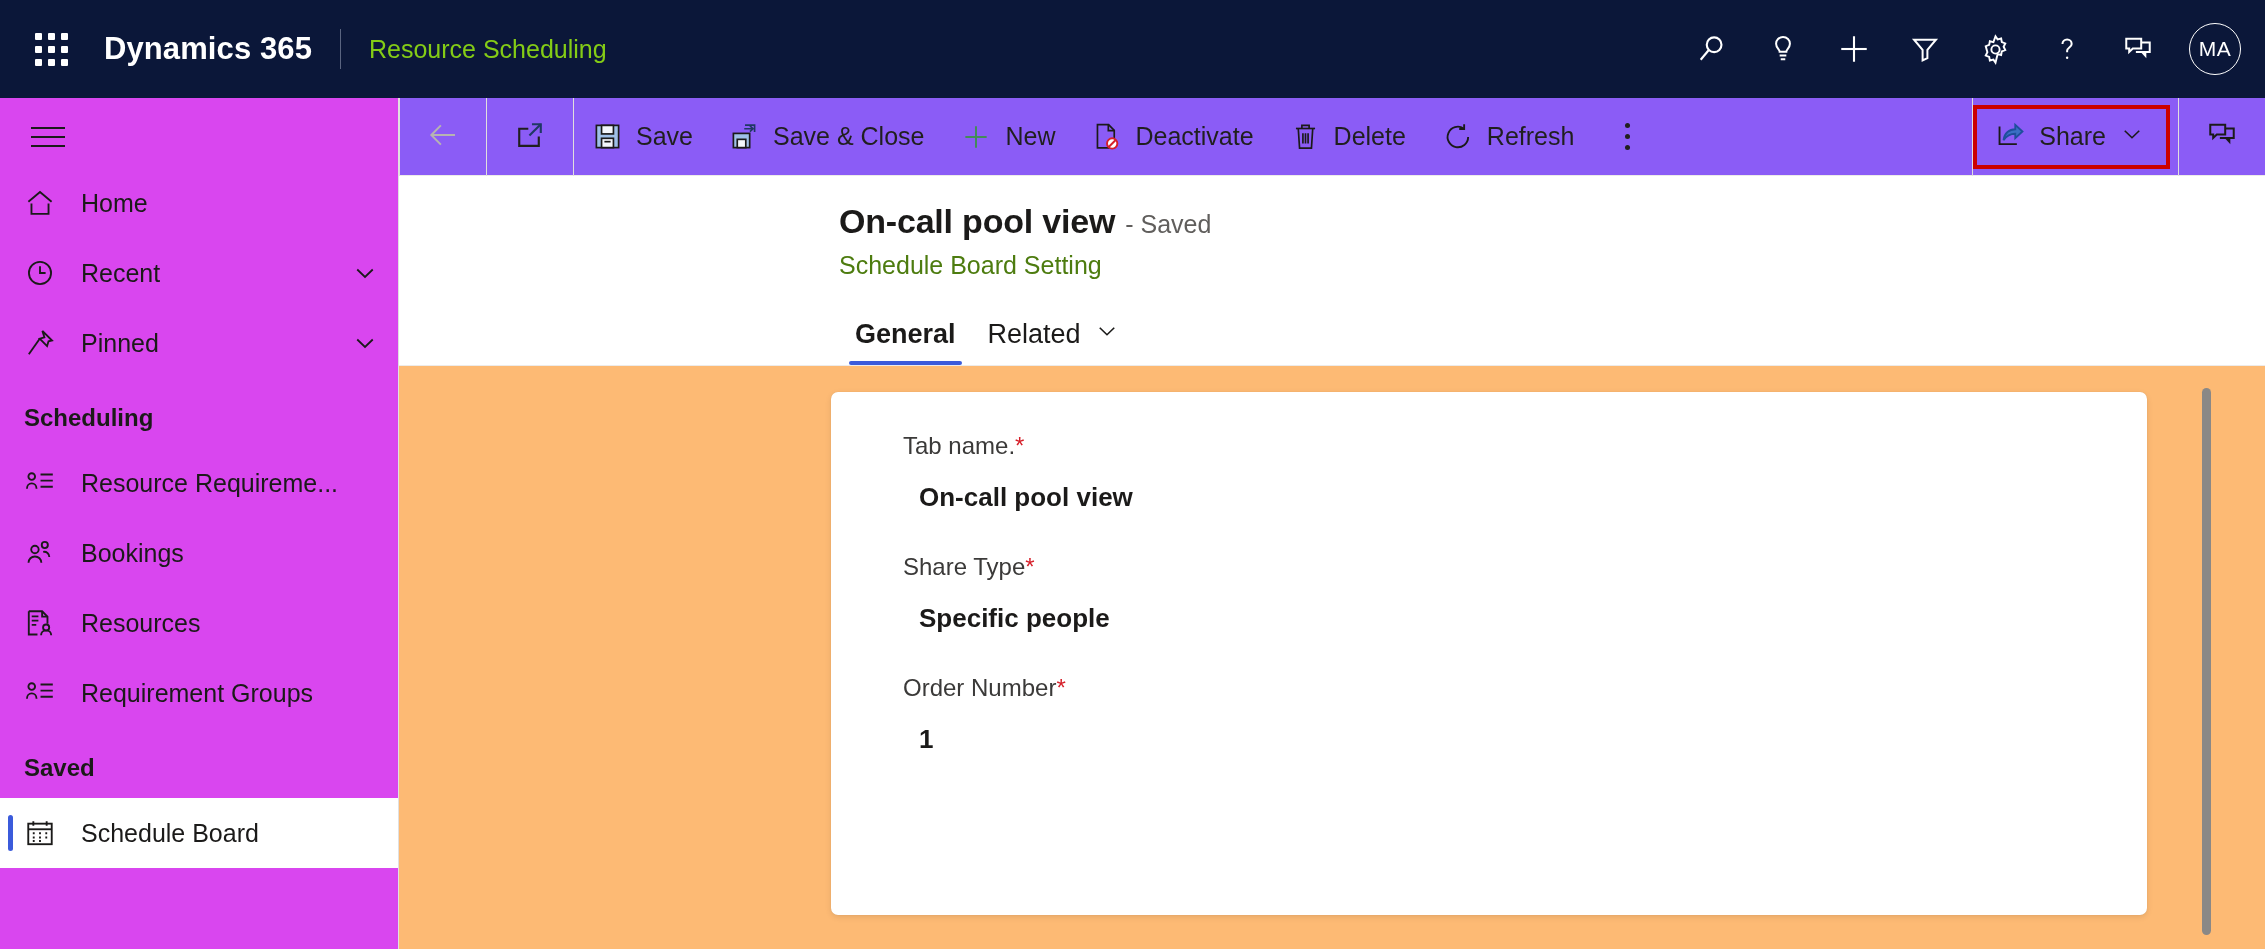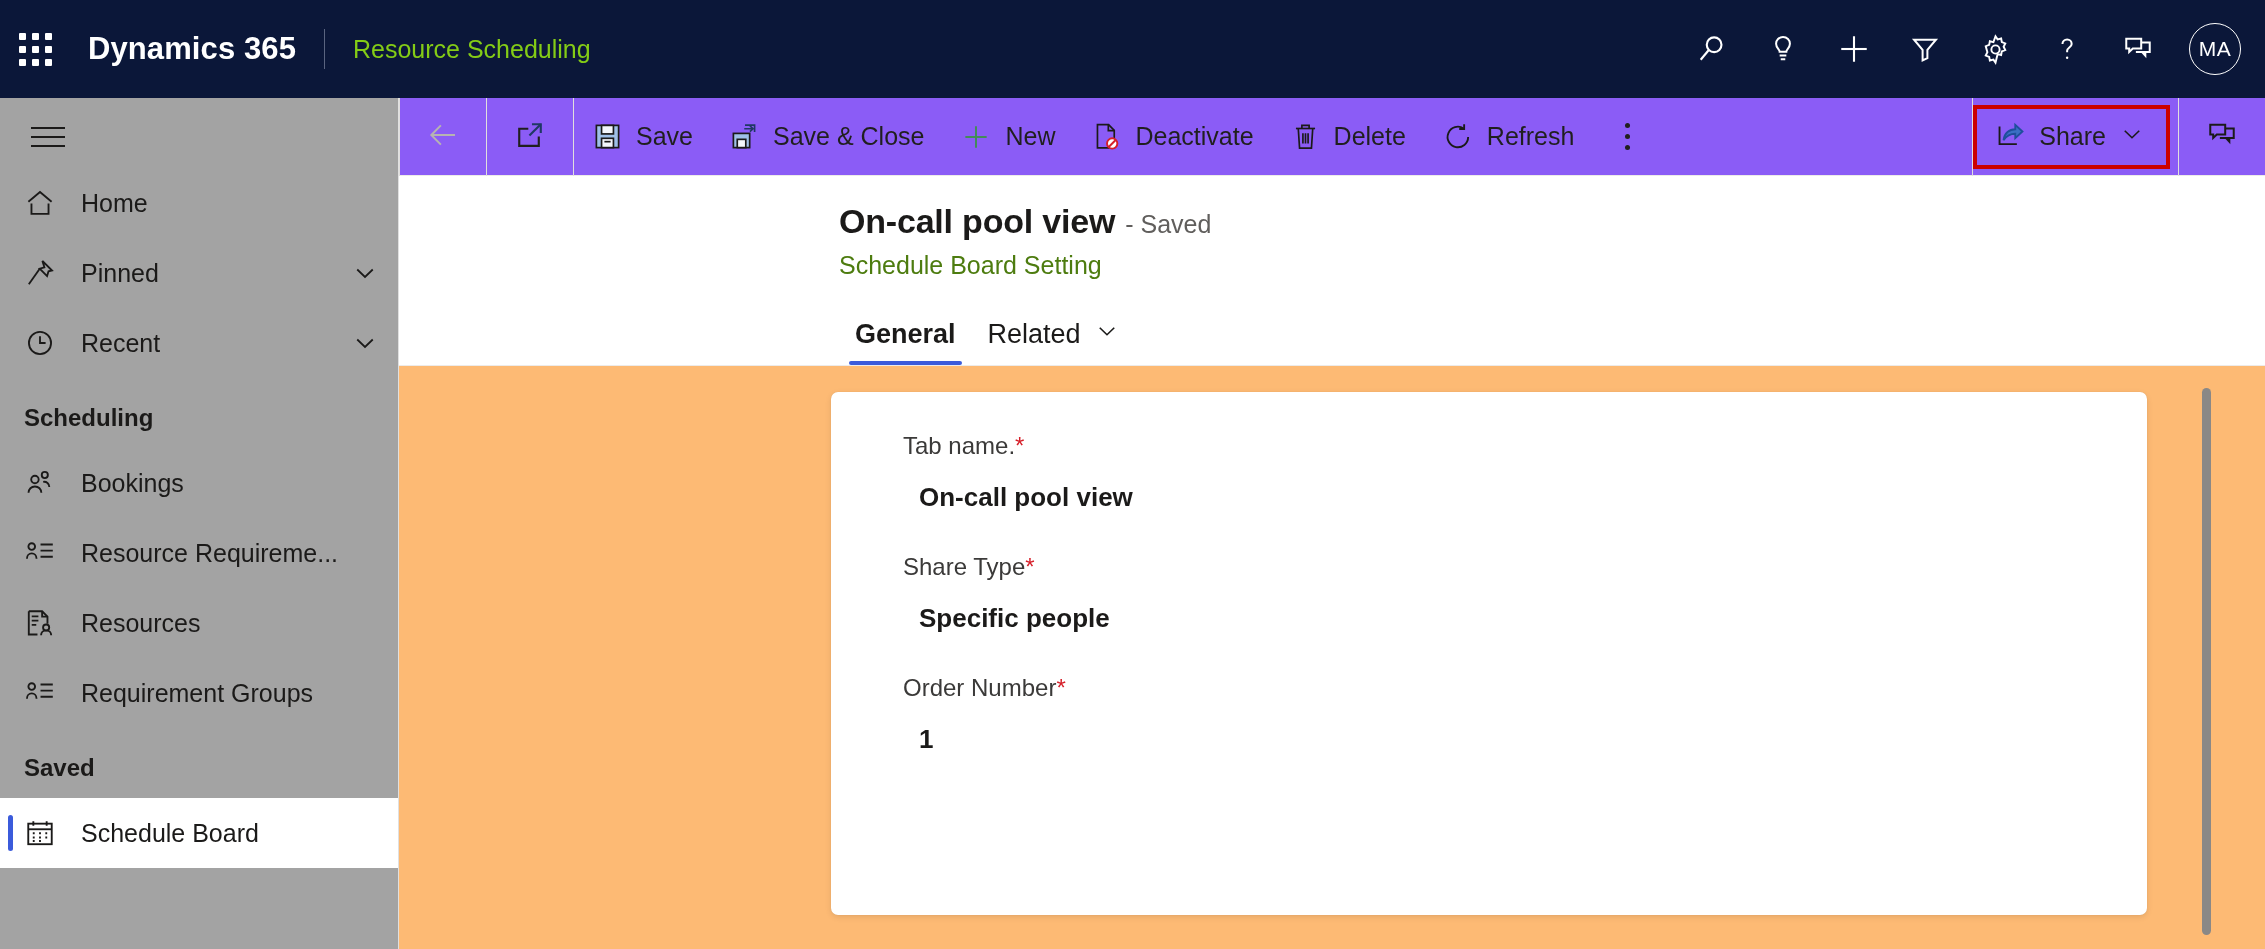--- a/index.html
+++ b/index.html
@@ -9,21 +9,21 @@
     background:#faf9f8;
     -webkit-font-smoothing:antialiased;
   }
 
   
   .appbar {
     height:98px;
     background:#0b1739;
     display:flex;
     align-items:center;
-    padding:0 18px 0 6px;
+    padding:0 18px 0 22px;
     position:relative;
   }
   .waffle {
     width:58px; height:58px;
     display:flex; align-items:center; justify-content:center;
     cursor:pointer; flex:0 0 auto;
   }
   .waffle-grid {
     display:grid;
     grid-template-columns:repeat(3,7px);
@@ -55,21 +55,21 @@
     font-size:21px; font-weight:400; margin-left:14px; margin-right:6px;
     cursor:pointer; letter-spacing:.4px;
   }
 
   
   .shell { display:flex; height:851px; }
 
   
   .sidenav {
     width:399px; flex:0 0 399px;
-    background:#a3a3a3;
+    background:#d946ef;
     padding-top:8px;
     position:relative;
     border-right:1px solid #e0e0e0;
   }
   .hamburger {
     width:64px; height:62px; margin-left:16px;
     display:flex; align-items:center; justify-content:center;
     cursor:pointer;
   }
   .hamburger span {
@@ -312,70 +312,70 @@
           <path d="M3.3 11.1 12 3.8l8.7 7.3"></path>
             <path d="M5.6 12.4v7.8h12.8v-7.8"></path>
         </svg>
       </span>
       <span class="nav-label">Home</span>
     </div>
 
     <div class="nav-item">
       <span class="nav-ico">
         <svg width="32" height="32" viewBox="0 0 24 24" fill="none" stroke="#1b1a19" stroke-width="1.4">
+          <circle cx="12" cy="12" r="8.3"></circle>
+            <path d="M12 6.9V12h4.2"></path>
+        </svg>
+      </span>
+      <span class="nav-label">Recent</span>
+      <span class="chev">
+        <svg width="30" height="30" viewBox="0 0 24 24" fill="none" stroke="#1b1a19" stroke-width="1.4">
+          <path d="M5.8 9.2 12 15.2l6.2-6"></path>
+        </svg>
+      </span>
+    </div>
+
+    <div class="nav-item">
+      <span class="nav-ico">
+        <svg width="32" height="32" viewBox="0 0 24 24" fill="none" stroke="#1b1a19" stroke-width="1.4">
           <path d="M13.8 2.9 21 10.1l-2.6.6-1.1 3.6-5.5-5.5 3.5-1.1z"></path>
           <path d="M11.8 8.8 3.6 20.4"></path>
         </svg>
       </span>
       <span class="nav-label">Pinned</span>
       <span class="chev">
         <svg width="30" height="30" viewBox="0 0 24 24" fill="none" stroke="#1b1a19" stroke-width="1.4">
           <path d="M5.8 9.2 12 15.2l6.2-6"></path>
         </svg>
       </span>
     </div>
 
+    <div class="nav-group">Scheduling</div>
+
     <div class="nav-item">
       <span class="nav-ico">
         <svg width="32" height="32" viewBox="0 0 24 24" fill="none" stroke="#1b1a19" stroke-width="1.4">
-          <circle cx="12" cy="12" r="8.3"></circle>
-            <path d="M12 6.9V12h4.2"></path>
-        </svg>
-      </span>
-      <span class="nav-label">Recent</span>
-      <span class="chev">
-        <svg width="30" height="30" viewBox="0 0 24 24" fill="none" stroke="#1b1a19" stroke-width="1.4">
-          <path d="M5.8 9.2 12 15.2l6.2-6"></path>
-        </svg>
-      </span>
-    </div>
-
-    <div class="nav-group">Scheduling</div>
+          <circle cx="5.8" cy="7.2" r="2.5"></circle>
+            <path d="M2.2 16.3c0-2.4 1.6-4 3.6-4s3.6 1.6 3.6 4"></path>
+          <path d="M12.4 5.6h9.2M12.4 10.2h9.2M12.4 14.8h9.2"></path>
+        </svg>
+      </span>
+      <span class="nav-label">Resource Requireme...</span>
+    </div>
 
     <div class="nav-item">
       <span class="nav-ico">
         <svg width="32" height="32" viewBox="0 0 24 24" fill="none" stroke="#1b1a19" stroke-width="1.4">
           <circle cx="8.2" cy="9.4" r="2.8"></circle>
             <path d="M3.4 19.4c0-2.8 2.1-4.8 4.8-4.8s4.8 2 4.8 4.8"></path>
           <circle cx="15.6" cy="6" r="2.3"></circle>
             <path d="M14.4 11.1c2.5-.4 4.6 1.4 4.6 3.9"></path>
         </svg>
       </span>
       <span class="nav-label">Bookings</span>
-    </div>
-
-    <div class="nav-item">
-      <span class="nav-ico">
-        <svg width="32" height="32" viewBox="0 0 24 24" fill="none" stroke="#1b1a19" stroke-width="1.4">
-          <circle cx="5.8" cy="7.2" r="2.5"></circle>
-            <path d="M2.2 16.3c0-2.4 1.6-4 3.6-4s3.6 1.6 3.6 4"></path>
-          <path d="M12.4 5.6h9.2M12.4 10.2h9.2M12.4 14.8h9.2"></path>
-        </svg>
-      </span>
-      <span class="nav-label">Resource Requireme...</span>
     </div>
 
     <div class="nav-item">
       <span class="nav-ico">
         <svg width="32" height="32" viewBox="0 0 24 24" fill="none" stroke="#1b1a19" stroke-width="1.4">
           <path d="M3.6 3.2h10l4 4v5.4"></path>
             <path d="M3.6 3.2v17.4h6.5"></path>
             <path d="M13.6 3.2v4h4"></path>
           <path d="M5.8 7h5M5.8 10.2h5M5.8 13.4h3.4"></path>
           <circle cx="16.6" cy="15.4" r="2.3"></circle>

